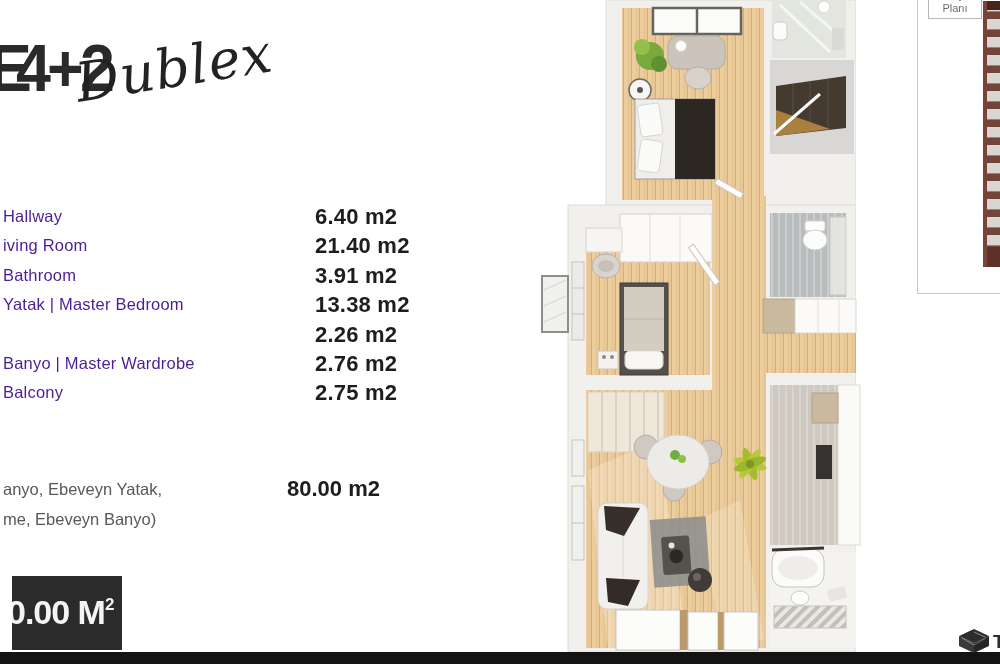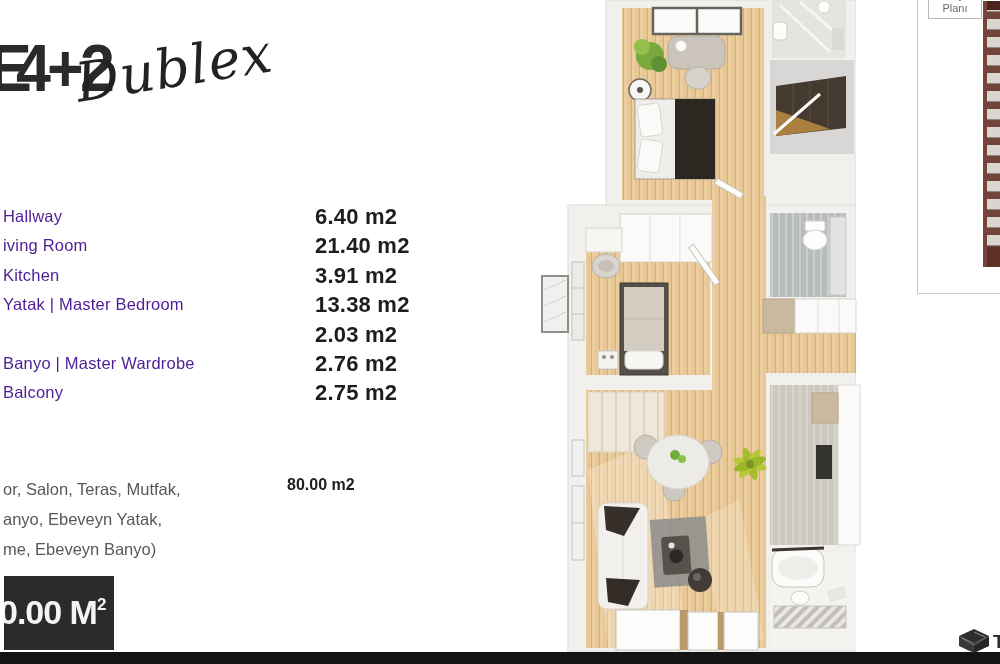--- a/index.html
+++ b/index.html
@@ -31,25 +31,25 @@
   .room-label{font-size:16.5px; color:#4c1d95; letter-spacing:.2px;}
   .room-area{
     position:absolute; left:290px; top:0;
     font-size:22px; font-weight:bold; color:#1d1d1f; letter-spacing:.2px;margin-left:22px;
   }
   
   .totals{position:absolute; left:3px; top:475px; width:430px;}
   .total-line{height:29.8px; line-height:29.8px; font-size:16.5px; color:#58585a;}
   .total-area{
     position:absolute; left:284px; top:1px;
-    font-size:16px; font-weight:bold; color:#1d1d1f;
+    font-size:22px; font-weight:bold; color:#1d1d1f;
   }
   
   .area-badge{
-    position:absolute; left:4px; top:576px; width:110px; height:74px;
+    position:absolute; left:12px; top:576px; width:110px; height:74px;
     background:#2c2b2c; overflow:hidden;
   }
   .area-badge .txt{
     position:absolute; left:-5px; top:50%; transform:translateY(-52%);
     color:#f5f4f3; font-size:34px; font-weight:900; letter-spacing:-1px;
     white-space:nowrap;
   }
   .area-badge sup{font-size:17px; font-weight:900; position:relative; top:-2px;}
   
   .bottom-bar{position:absolute; left:0; top:652px; width:1000px; height:12px; background:#141414;}
@@ -94,47 +94,46 @@
     </div>
 
     <div class="room-row">
       <span class="room-label">iving Room</span>
       <span class="room-area">21.40 m2</span>
     </div>
 
 
 
     <div class="room-row">
-      <span class="room-label">Kitchen</span>
+      <span class="room-label">Bathroom</span>
       <span class="room-area">3.91 m2</span>
     </div>
 
     <div class="room-row">
       <span class="room-label">Yatak | Master Bedroom</span>
       <span class="room-area">13.38 m2</span>
     </div>
 
     <div class="room-row">
-      <span class="room-area">2.03 m2</span>
+      <span class="room-area">2.26 m2</span>
     </div>
 
     <div class="room-row">
       <span class="room-label">Banyo | Master Wardrobe</span>
       <span class="room-area">2.76 m2</span>
     </div>
 
     <div class="room-row">
       <span class="room-label">Balcony</span>
       <span class="room-area">2.75 m2</span>
     </div>
   </div>
 
   <div class="totals">
     <div id="total-lines">
-        <div class="total-line">or, Salon, Teras, Mutfak,</div>
         <div class="total-line">anyo, Ebeveyn Yatak,</div>
         <div class="total-line">me, Ebeveyn Banyo)</div>
       </div>
     <span class="total-area">80.00 m2</span>
   </div>
 
   <div class="area-badge">
     <span class="txt">
       <span>0.00 M</span><sup>2</sup>
     </span>

